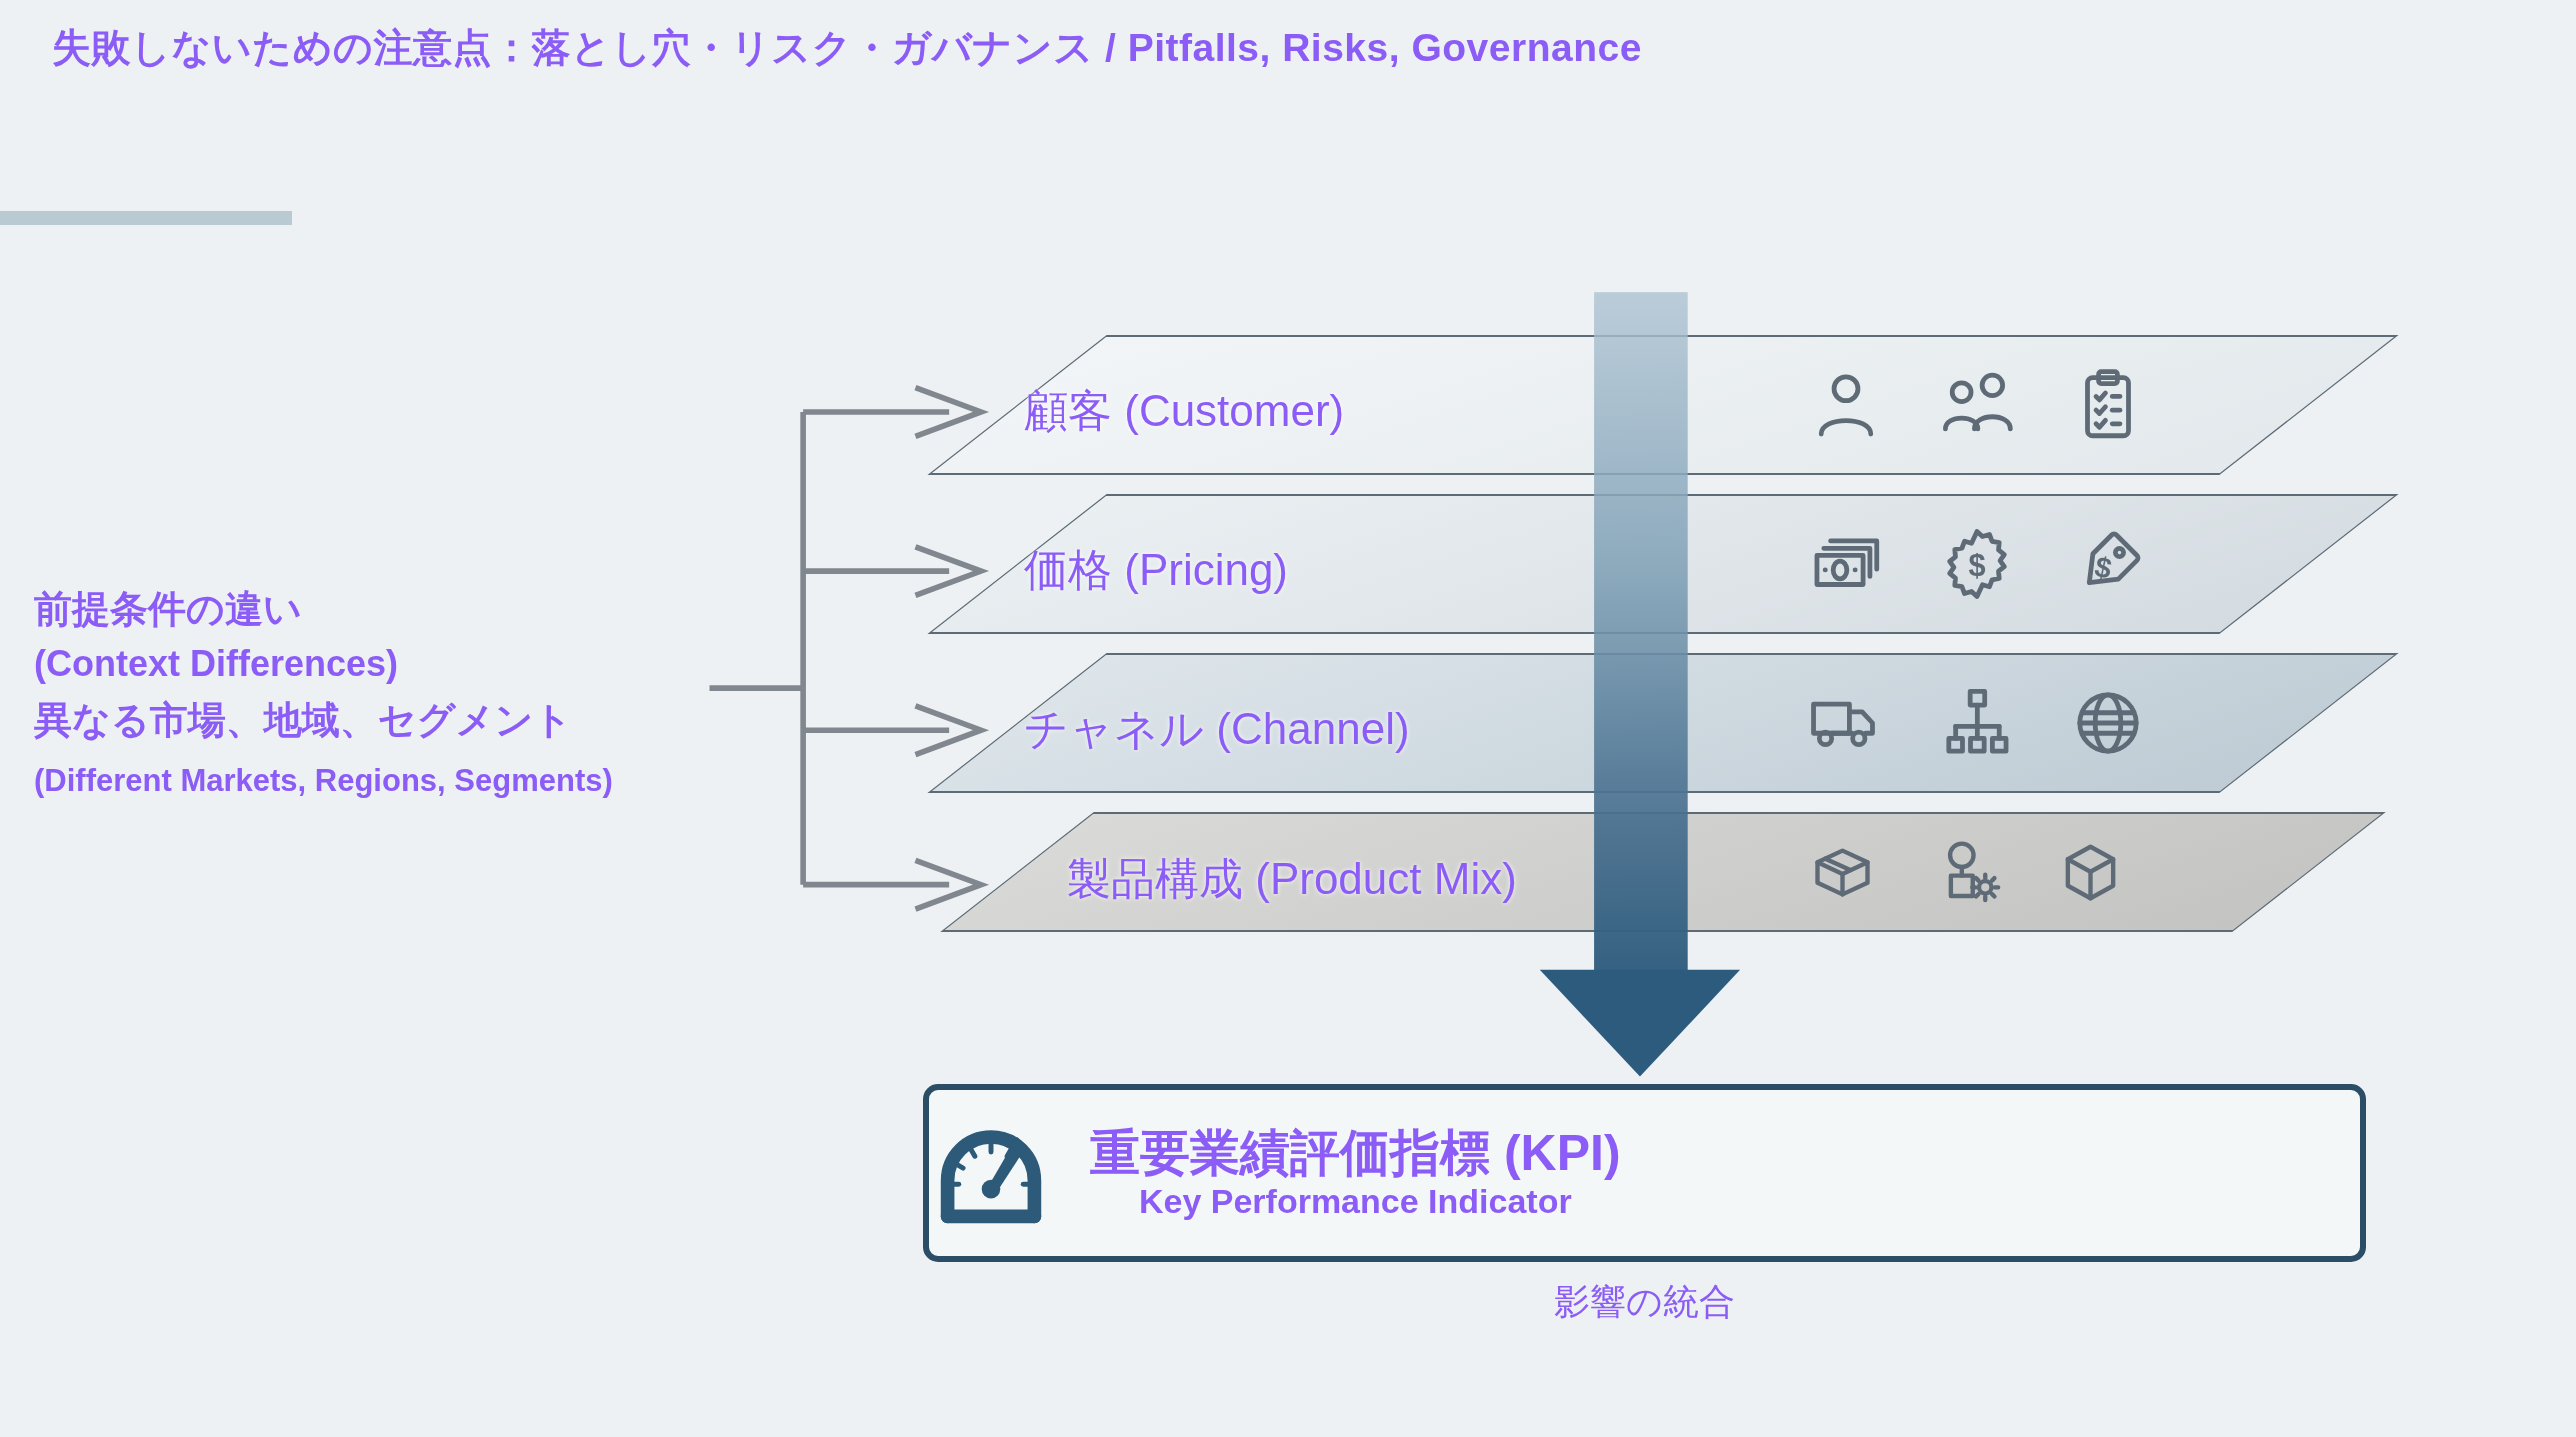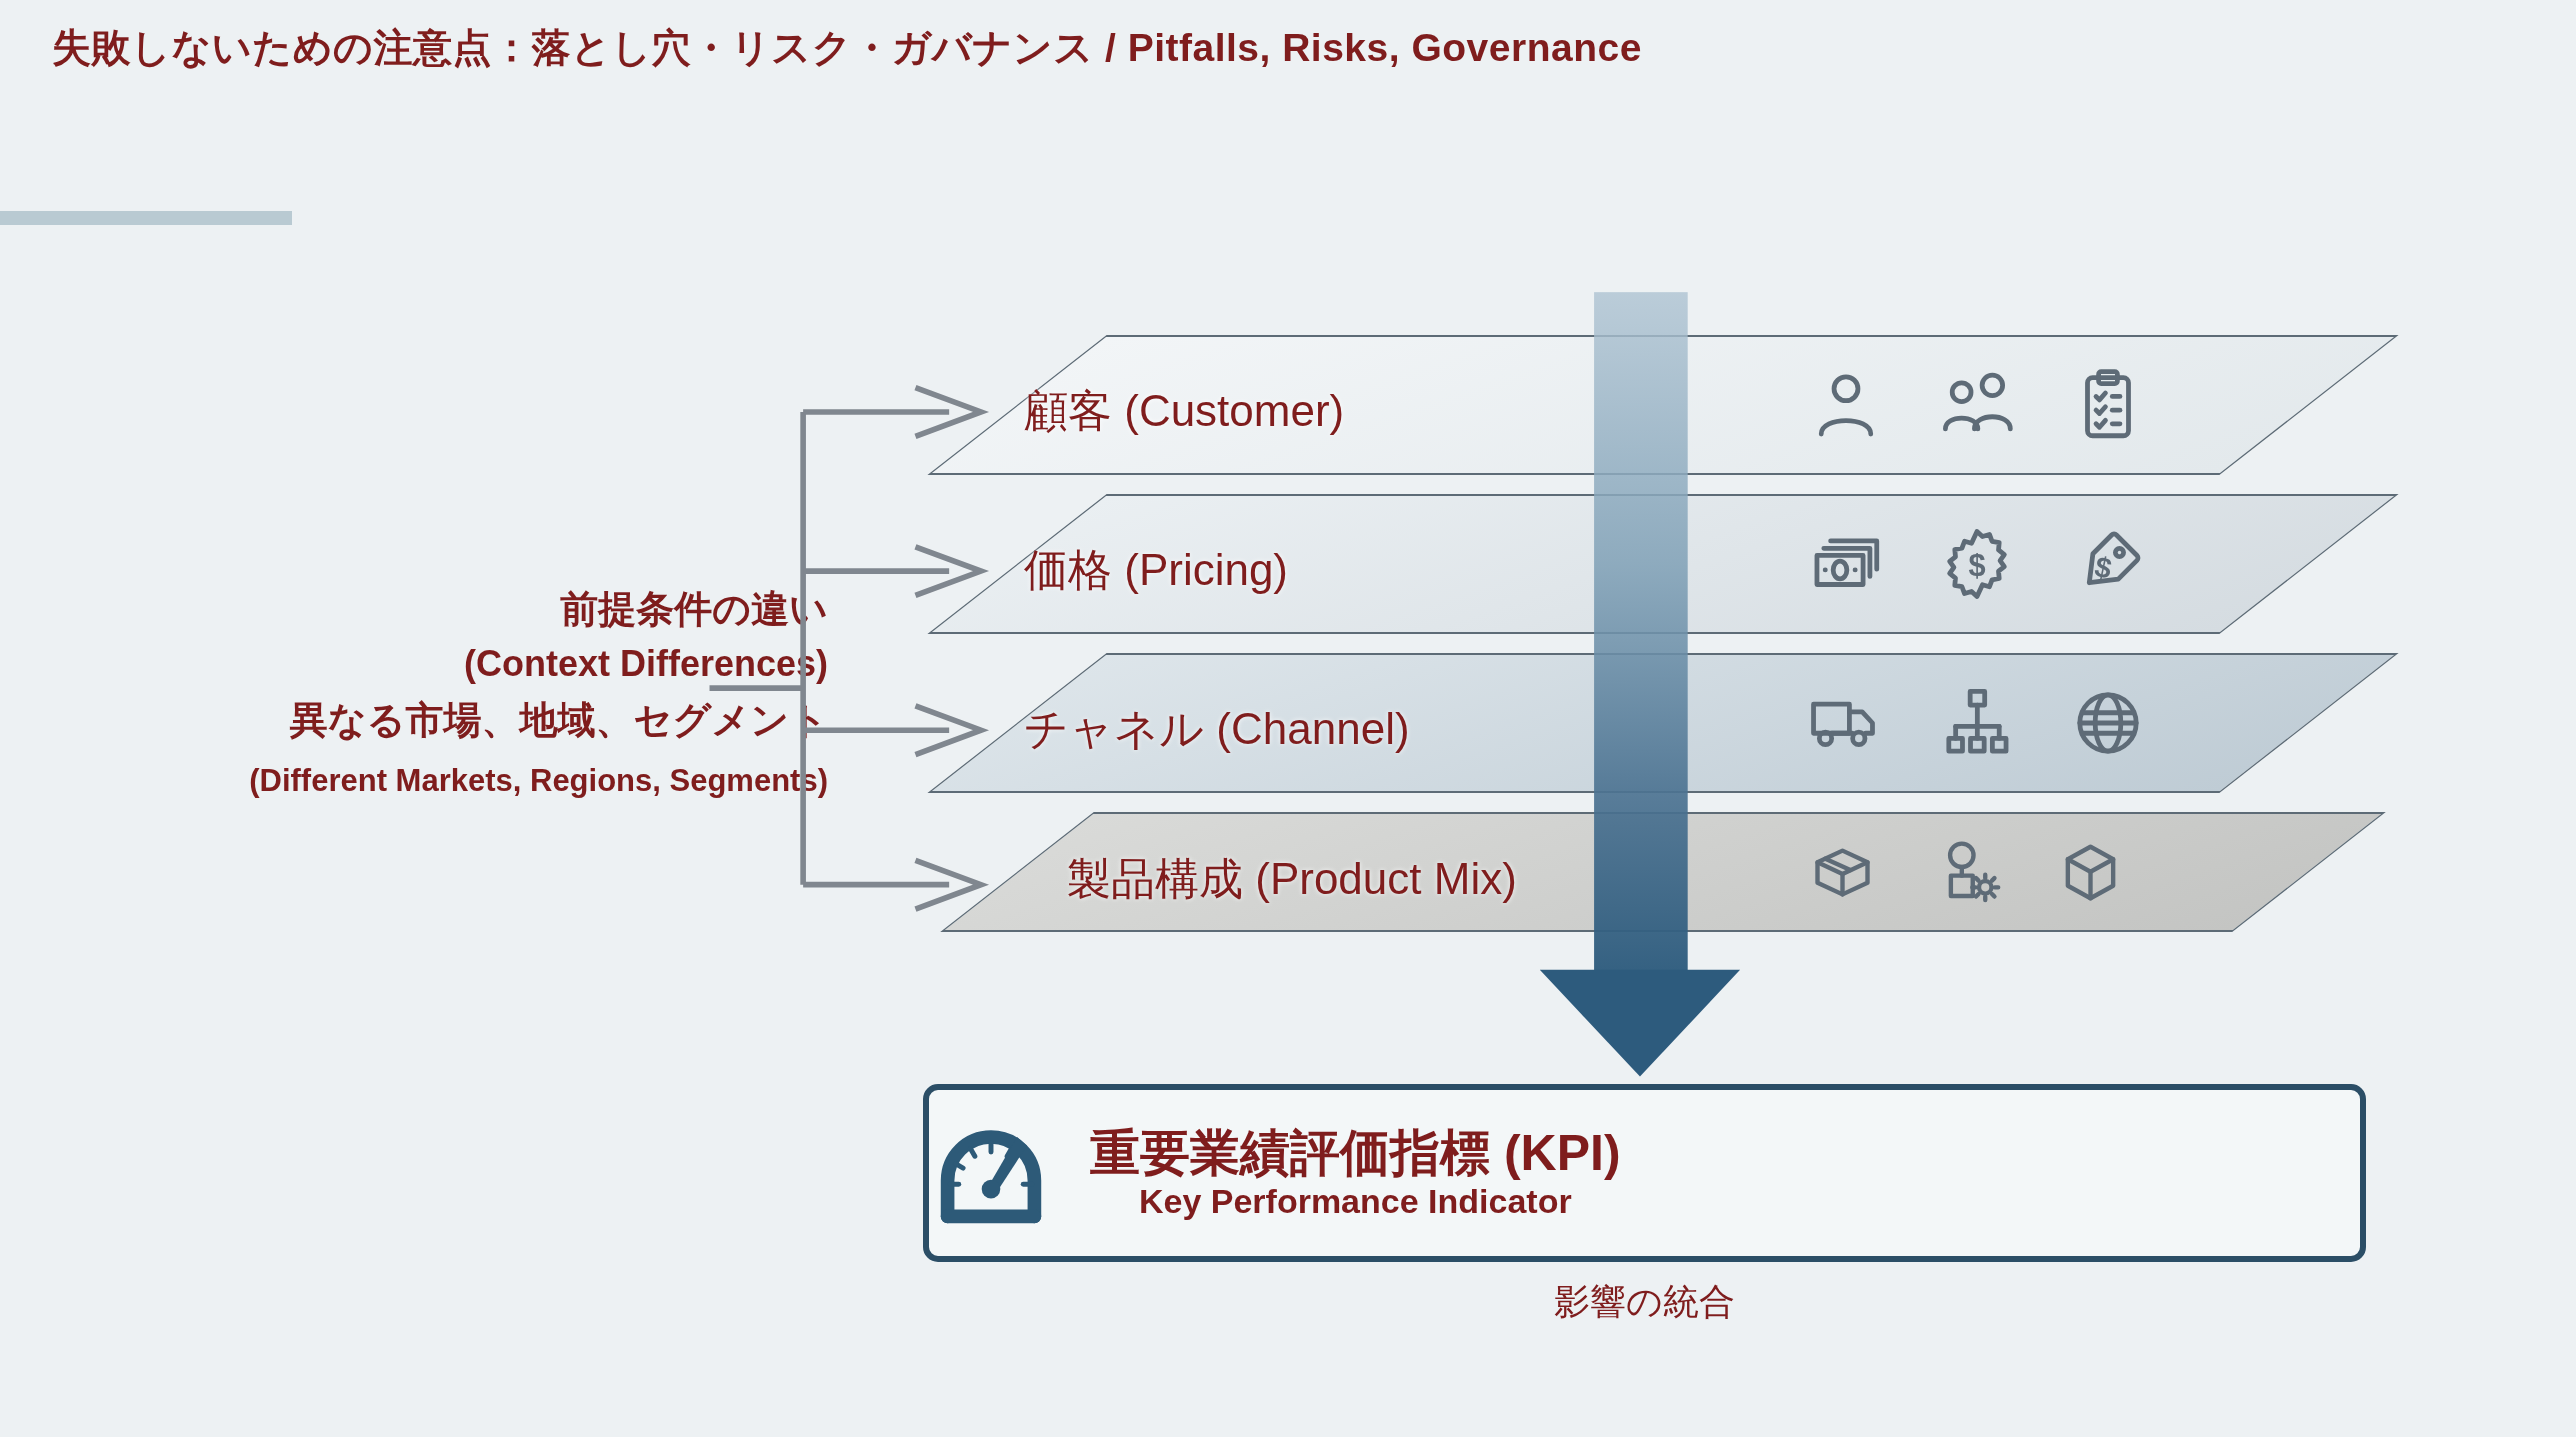--- a/index.html
+++ b/index.html
@@ -1,27 +1,27 @@
 <!DOCTYPE html>
 <html style="font-size:15px"><head>
 <meta charset="utf-8">
 <style>
   html,body{margin:0;padding:0;background:#dfe3e6;}
   .slide{
     position:relative; width:2576px; height:1438px; overflow:hidden;
     background:#edf1f3;
     font-family:"Liberation Sans","DejaVu Sans",sans-serif;
-    color:#7f1d1d;
+    color:#8b5cf6;
   }
   
   .kicker{position:absolute;left:52px;top:20.6px;font-size:39px;font-weight:bold;letter-spacing:0.5px;white-space:nowrap;}
   .main-title{position:absolute;left:51px;top:77px;font-size:58px;font-weight:bold;white-space:nowrap;}
   .accent-bar{position:absolute;left:0;top:211px;width:292px;height:14px;}
   
-  .context-label{position:absolute;left:34px;top:590px;width:794px;text-align:right;font-weight:bold;line-height:1.0;}
+  .context-label{position:absolute;left:34px;top:590px;width:794px;text-align:left;font-weight:bold;line-height:1.0;}
   .context-label .jp-1{font-size:38px;margin-bottom:18px;}
   .context-label .en-1{font-size:36px;margin-bottom:19px;}
   .context-label .jp-2{font-size:38px;margin-bottom:26px;}
   .context-label .en-2{font-size:31px;}
   
   .bracket-svg{position:absolute;left:0;top:0;z-index:2;}
   
   .layer{position:absolute;left:1017px;width:1292px;transform:skewX(-52deg);
          border:2.8px solid #5d6b76;box-sizing:border-box;z-index:1;}
   .layer-1{top:335px;height:140px;background:linear-gradient(150deg,#f2f5f7 0%,#e3e9ec 100%);}

